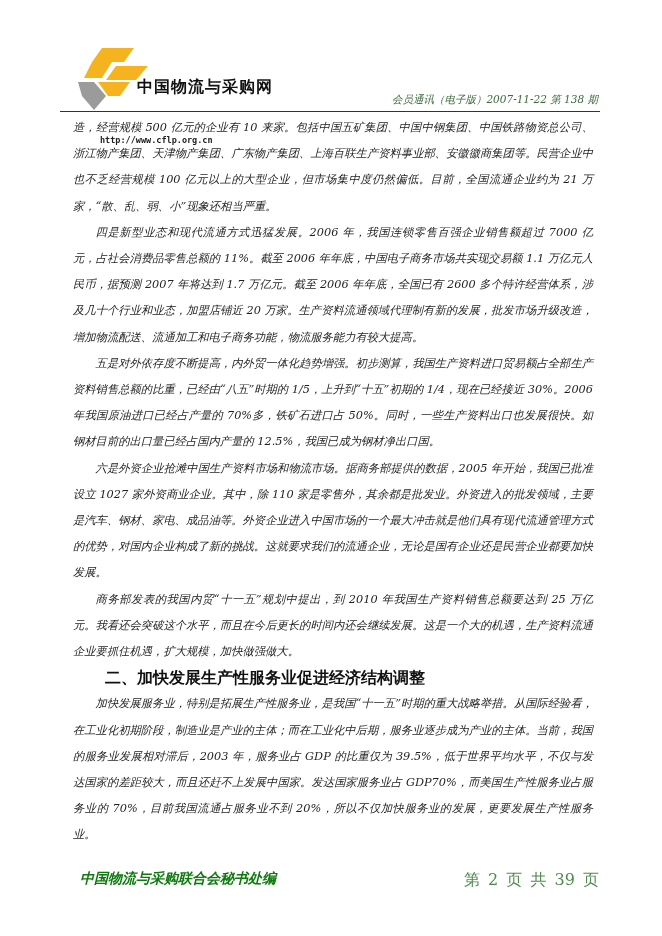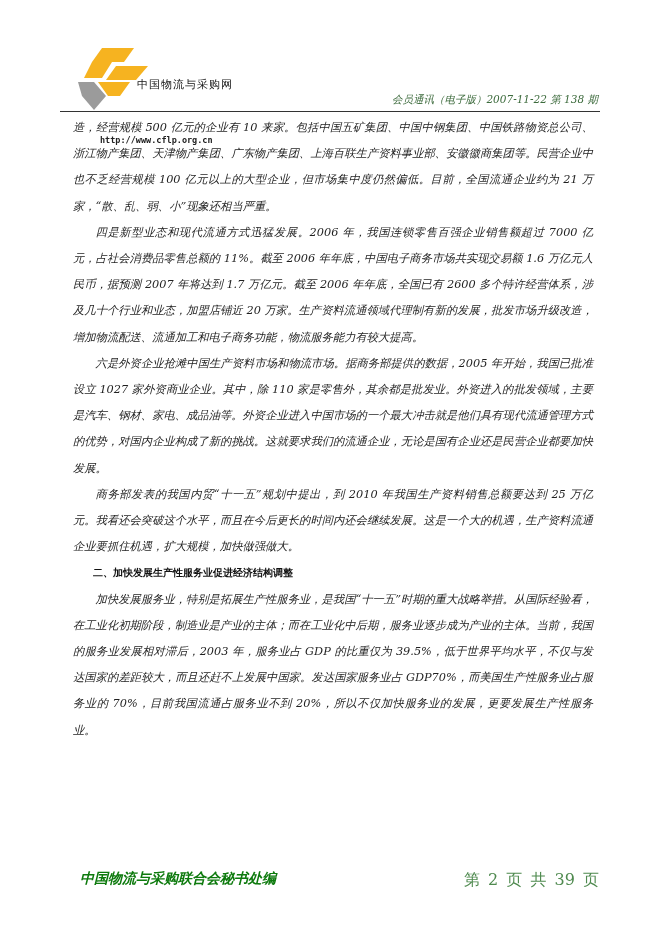--- a/index.html
+++ b/index.html
@@ -27,22 +27,22 @@
       left: 12px;
       top: 6px;
       width: 90px;
       height: 64px;
     }
     .logo-title {
       position: absolute;
       left: 77px;
       top: 37px;
       font-family: "DejaVu Sans", "Liberation Sans", sans-serif;
-      font-weight: normal;
-      font-size: 11px;
+      font-weight: bold;
+      font-size: 16px;
       color: #111;
       letter-spacing: 1px;
       white-space: nowrap;
     }
     .logo-url {
       position: absolute;
       left: 40px;
       top: 52px;
       font-family: "DejaVu Sans Mono", "Liberation Mono", monospace;
       font-weight: bold;
@@ -82,21 +82,21 @@
       margin: 0;
       text-align: justify;
       text-justify: inter-ideograph;
       font-style: italic;
     }
     .content p.indent {
       text-indent: 2em;
     }
     .content h2 {
       margin: 0;
-      font-size: 10px;
+      font-size: 16px;
       font-weight: bold;
       line-height: 26.2px;
       text-indent: 2em;
       font-family: "DejaVu Sans", "Liberation Sans", sans-serif;
       color: #111;
     }
     .page-footer {
       position: absolute;
       left: 80px;
       top: 870px;
@@ -142,21 +142,22 @@
     <polygon points="26,36 58,36 48,50 36,50" fill="#f6b320"></polygon>
   </svg>
   <div class="logo-title">中国物流与采购网</div>
   <div class="logo-url">http://www.cflp.org.cn</div>
   <div class="issue-info">会员通讯（电子版）2007-11-22 第 138 期</div>
 </div>
 <div class="header-rule"></div>
 
 <div class="content">
   <p>造，经营规模 500 亿元的企业有 10 来家。包括中国五矿集团、中国中钢集团、中国铁路物资总公司、浙江物产集团、天津物产集团、广东物产集团、上海百联生产资料事业部、安徽徽商集团等。民营企业中也不乏经营规模 100 亿元以上的大型企业，但市场集中度仍然偏低。目前，全国流通企业约为 21 万家，“散、乱、弱、小”现象还相当严重。</p>
-  <p class="indent">四是新型业态和现代流通方式迅猛发展。2006 年，我国连锁零售百强企业销售额超过 7000 亿元，占社会消费品零售总额的 11%。截至 2006 年年底，中国电子商务市场共实现交易额 1.6 万亿元人民币，据预测 2007 年将达到 1.7 万亿元。截至 2006 年年底，全国已有 2600 多个特许经营体系，涉及几十个行业和业态，加盟店铺近 20 万家。生产资料流通领域代理制有新的发展，批发市场升级改造，增加物流配送、流通加工和电子商务功能，物流服务能力有较大提高。</p>
+  <p class="indent">四是新型业态和现代流通方式迅猛发展。2006 年，我国连锁零售百强企业销售额超过 7000 亿元，占社会消费品零售总额的 11%。截至 2006 年年底，中国电子商务市场共实现交易额 1.1 万亿元人民币，据预测 2007 年将达到 1.7 万亿元。截至 2006 年年底，全国已有 2600 多个特许经营体系，涉及几十个行业和业态，加盟店铺近 20 万家。生产资料流通领域代理制有新的发展，批发市场升级改造，增加物流配送、流通加工和电子商务功能，物流服务能力有较大提高。</p>
+  <p class="indent">五是对外依存度不断提高，内外贸一体化趋势增强。初步测算，我国生产资料进口贸易额占全部生产资料销售总额的比重，已经由“八五”时期的 1/5，上升到“十五”初期的 1/4，现在已经接近 30%。2006 年我国原油进口已经占产量的 70%多，铁矿石进口占 50%。同时，一些生产资料出口也发展很快。如钢材目前的出口量已经占国内产量的 12.5%，我国已成为钢材净出口国。</p>
   <p class="indent">六是外资企业抢滩中国生产资料市场和物流市场。据商务部提供的数据，2005 年开始，我国已批准设立 1027 家外资商业企业。其中，除 110 家是零售外，其余都是批发业。外资进入的批发领域，主要是汽车、钢材、家电、成品油等。外资企业进入中国市场的一个最大冲击就是他们具有现代流通管理方式的优势，对国内企业构成了新的挑战。这就要求我们的流通企业，无论是国有企业还是民营企业都要加快发展。</p>
   <p class="indent">商务部发表的我国内贸“十一五”规划中提出，到 2010 年我国生产资料销售总额要达到 25 万亿元。我看还会突破这个水平，而且在今后更长的时间内还会继续发展。这是一个大的机遇，生产资料流通企业要抓住机遇，扩大规模，加快做强做大。</p>
   <h2>二、加快发展生产性服务业促进经济结构调整</h2>
   <p class="indent">加快发展服务业，特别是拓展生产性服务业，是我国“十一五”时期的重大战略举措。从国际经验看，在工业化初期阶段，制造业是产业的主体；而在工业化中后期，服务业逐步成为产业的主体。当前，我国的服务业发展相对滞后，2003 年，服务业占 GDP 的比重仅为 39.5%，低于世界平均水平，不仅与发达国家的差距较大，而且还赶不上发展中国家。发达国家服务业占 GDP70%，而美国生产性服务业占服务业的 70%，目前我国流通占服务业不到 20%，所以不仅加快服务业的发展，更要发展生产性服务业。</p>
 </div>
 
 <div class="page-footer">
   <div class="footer-left">中国物流与采购联合会秘书处编</div>
   <div class="footer-right">第 2 页 共 39 页</div>
 </div>

